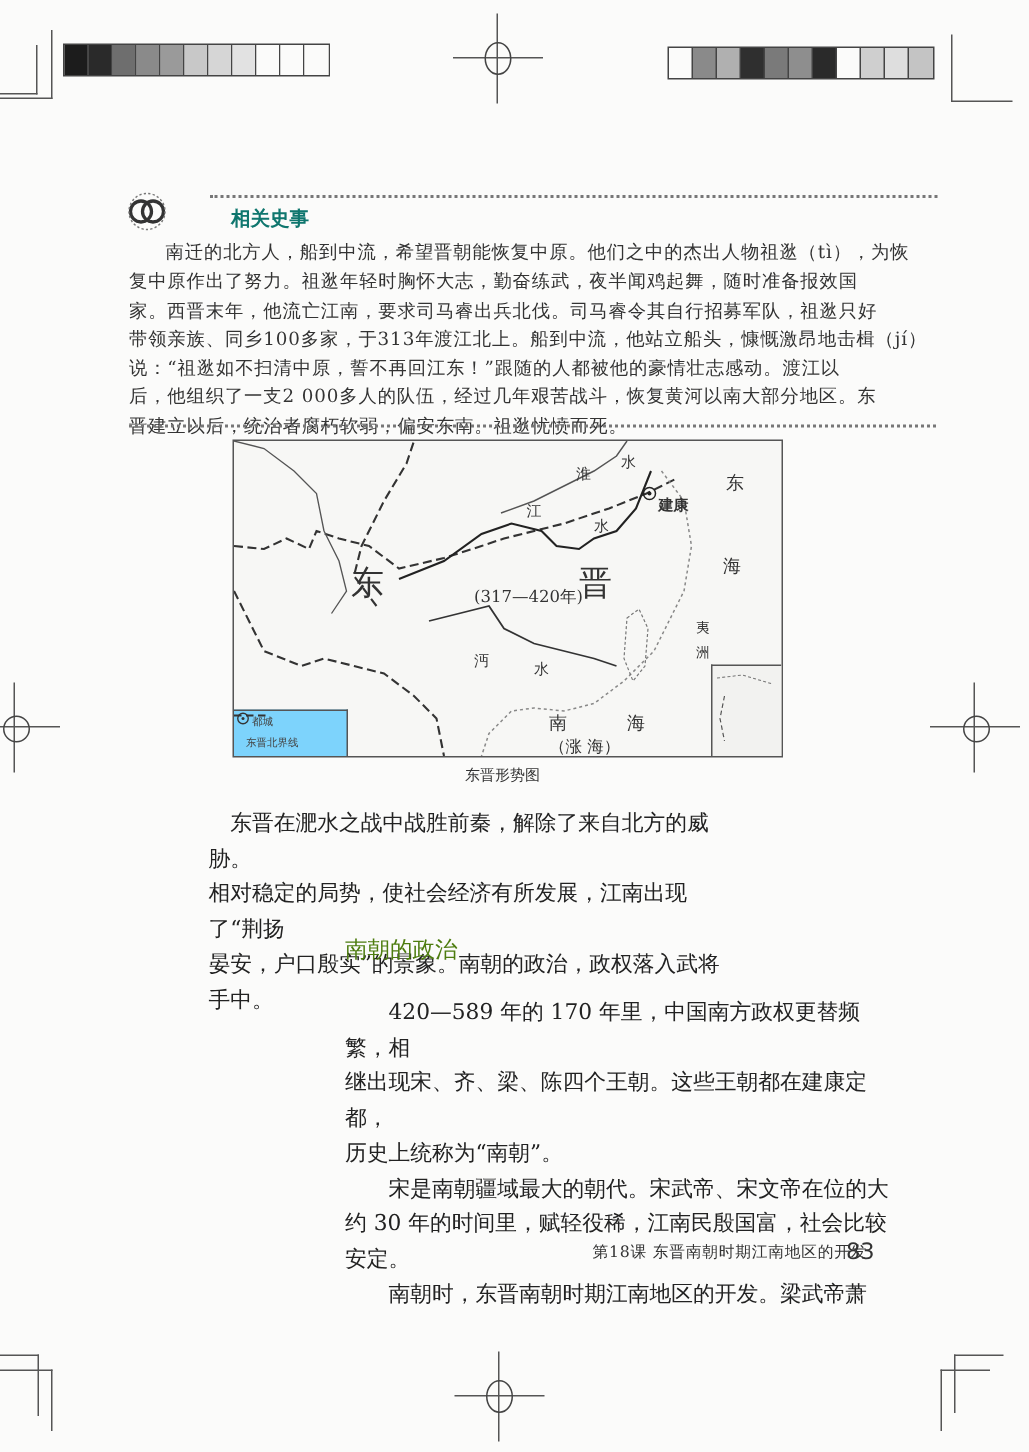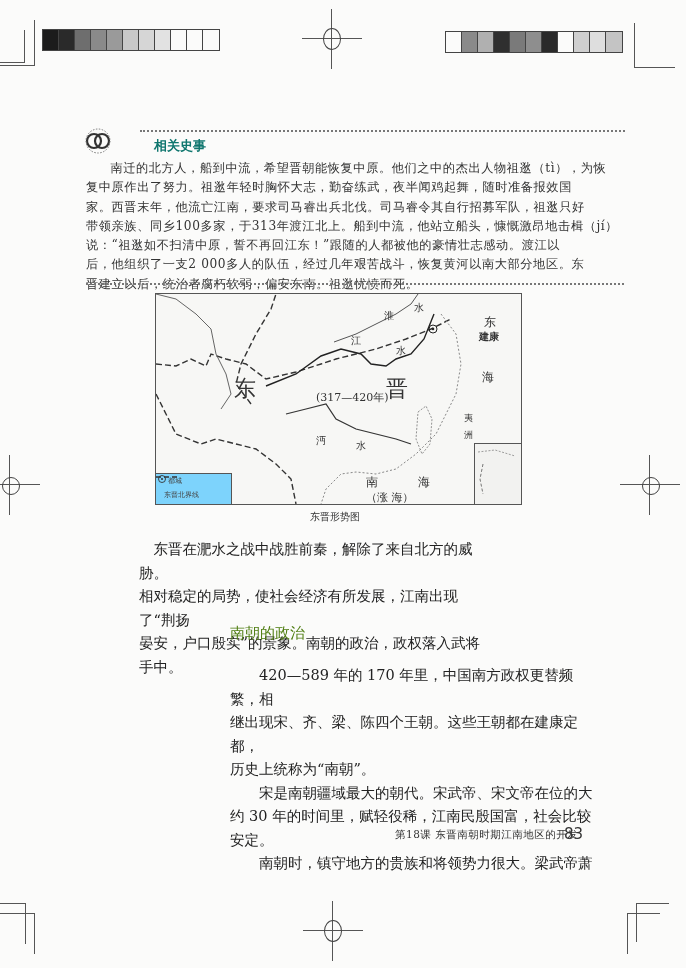--- a/index.html
+++ b/index.html
@@ -146,21 +146,21 @@
   </svg>
   <div class="map-label" style="left:78px; top:80px; font-size:22px;">东</div>
   <div class="map-label" style="left:230px; top:80px; font-size:22px;">晋</div>
   <div class="map-label" style="left:160px; top:96px; font-size:11px;">(317—420年)</div>
   <div class="map-label" style="left:228px; top:15px; font-size:10px;">淮</div>
   <div class="map-label" style="left:258px; top:7px; font-size:10px;">水</div>
   <div class="map-label" style="left:195px; top:40px; font-size:10px;">江</div>
   <div class="map-label" style="left:240px; top:50px; font-size:10px;">水</div>
   <div class="map-label" style="left:160px; top:140px; font-size:10px;">沔</div>
   <div class="map-label" style="left:200px; top:145px; font-size:10px;">水</div>
-  <div class="map-label" style="left:283px; top:36px; font-size:10px; font-weight:bold;margin-left:40px;">建康</div>
+  <div class="map-label" style="left:283px; top:36px; font-size:10px; font-weight:bold;">建康</div>
   <div class="map-label" style="left:328px; top:20px; font-size:12px;">东</div>
   <div class="map-label" style="left:326px; top:75px; font-size:12px;">海</div>
   <div class="map-label" style="left:210px; top:180px; font-size:12px;">南</div>
   <div class="map-label" style="left:262px; top:180px; font-size:12px;">海</div>
   <div class="map-label" style="left:210px; top:196px; font-size:11px;">（涨  海）</div>
   <div class="map-label" style="left:308px; top:118px; font-size:9px;">夷</div>
   <div class="map-label" style="left:308px; top:135px; font-size:9px;">洲</div>
 
   <div class="legend">
     <div class="row">
@@ -193,17 +193,17 @@
 </div>
 
 <div class="section-title">南朝的政治</div>
 <div class="main-text" style="left:230px; top:664px; width:370px;">
   <p style="text-indent:2em;">420—589 年的 170 年里，中国南方政权更替频繁，相</p>
   <p>继出现宋、齐、梁、陈四个王朝。这些王朝都在建康定都，</p>
   <p>历史上统称为“南朝”。</p>
   <p style="text-indent:2em;">宋是南朝疆域最大的朝代。宋武帝、宋文帝在位的大</p>
   <p>约 30 年的时间里，赋轻役稀，江南民殷国富，社会比较</p>
   <p>安定。</p>
-  <p style="text-indent:2em;">南朝时，镇守地方的贵族和将领势力很大。梁武帝萧</p>
+  <p style="text-indent:2em;">南朝时，东晋南朝时期江南地区的开发。梁武帝萧</p>
 </div>
 
 <div class="footer">第18课  东晋南朝时期江南地区的开发</div>
 <div class="page-num">83</div>
 
 </body></html>

